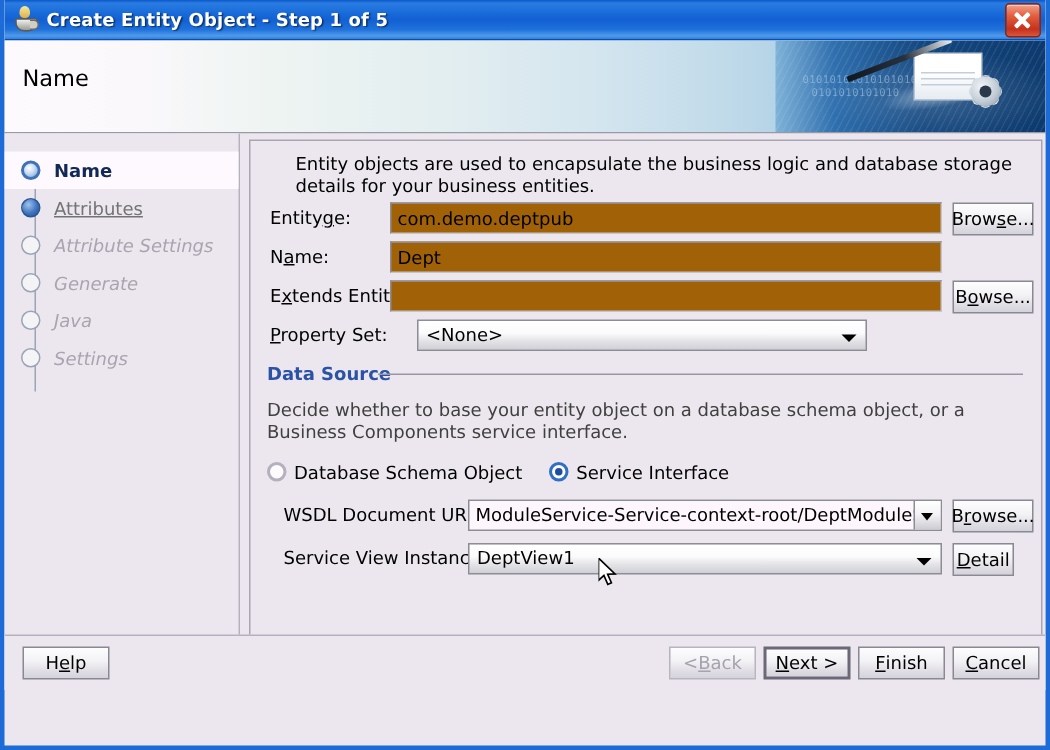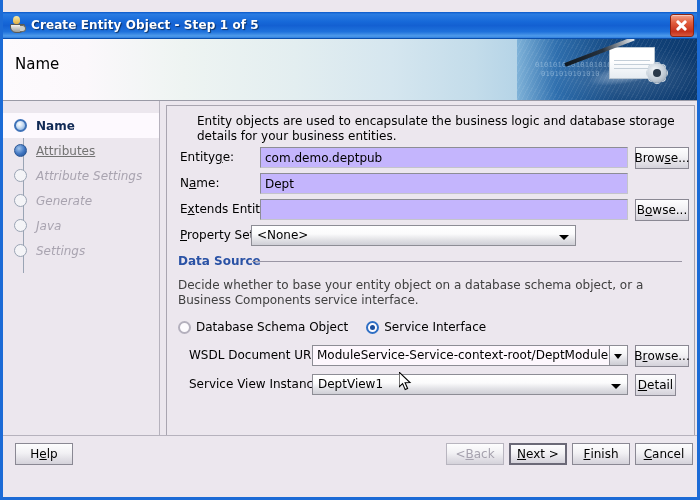--- a/index.html
+++ b/index.html
@@ -21,21 +21,21 @@
   }
 
   
   .titlebar {
     position: relative;
     height: 26px;
     background: linear-gradient(to bottom,
       #0a58c8 0%, #2a7ce2 8%, #1668d8 38%, #1360d2 52%,
       #1f72dc 76%, #4f9bea 92%, #2f7fe0 100%);
     border-bottom: 1px solid #0a4fad;
-    display: flex; align-items: center; margin-top: 12px;
+    display: flex; align-items: center;
   }
   .title-icon {
     width: 18px; height: 18px;
     margin-left: 5px; margin-right: 5px;
     position: relative; flex: none;
   }
   .cup-body {
     position: absolute; left: 2px; top: 8px;
     width: 13px; height: 7px;
     background: linear-gradient(to bottom, #f2f2ee, #9c9c96);
@@ -226,21 +226,21 @@
     font-size: 12px; color: #000;
     line-height: 21px;
     white-space: nowrap;
   }
   .lbl u { text-decoration: underline; }
 
   .tinput {
     position: absolute;
     box-sizing: border-box;
     height: 21px;
-    background: #c4b5fd;
+    background: #a16207;
     border: 1px solid #8d8d95;
     border-right-color: #c4c4cb;
     border-bottom-color: #c4c4cb;
     font-size: 12px;
     color: #000;
     padding: 0 4px;
     line-height: 19px;
     font-family: "DejaVu Sans", sans-serif;
     outline: none;
   }
@@ -319,21 +319,21 @@
     height: 1px;
     background: #9a96a4;
   }
   .sect-desc {
     position: absolute; left: 11px;
     width: 500px;
     font-size: 12px; line-height: 15px; color: #404040;
   }
 
   .radio-row { position: absolute; left: 11px; display: flex; align-items: center; }
-  .radio { display: flex; align-items: center; cursor: pointer; }
+  .radio { display: flex; align-items: flex-start; cursor: pointer; }
   .rcircle {
     position: relative; flex: none;
     width: 13px; height: 13px; margin-right: 5px;
     border-radius: 50%;
     box-sizing: border-box;
     background: #fdfbfe;
     border: 2px solid #b4b0bd;
   }
   .rcircle.sel { border-color: #2f6fc4; }
   .rcircle.sel::after {
@@ -440,21 +440,21 @@
 
       <div class="lbl" style="left:13px; top:93px;"><span>E</span><u>x</u><span>tends Entity:</span></div>
       <input class="tinput" style="left: 93px; top: 93px; width: 368px;" value="">
       <div class="btn" style="left:468px; top:93px; width:54px;">
           <span>B</span>
           <u>o</u>
           <span>wse...</span>
         </div>
 
       <div class="lbl" style="left:13px; top:119px;"><u>P</u><span>roperty Set:</span></div>
-      <div class="combo" style="left:84px; top:119px; width:325px;">
+      <div class="combo" style="left:111px; top:119px; width:300px;">
         <span>&lt;None&gt;</span>
         <span class="arrow"></span>
       </div>
 
       <div class="sect-title" style="top:148px;">Data Source</div>
       <div class="sect-line" style="left:85px; top:155px; width:430px;"></div>
 
       <div class="sect-desc" style="top:172px;">Decide whether to base your entity object on a database schema object, or a Business Components service interface.</div>
 
       <div class="radio-row" style="top:214px;">

